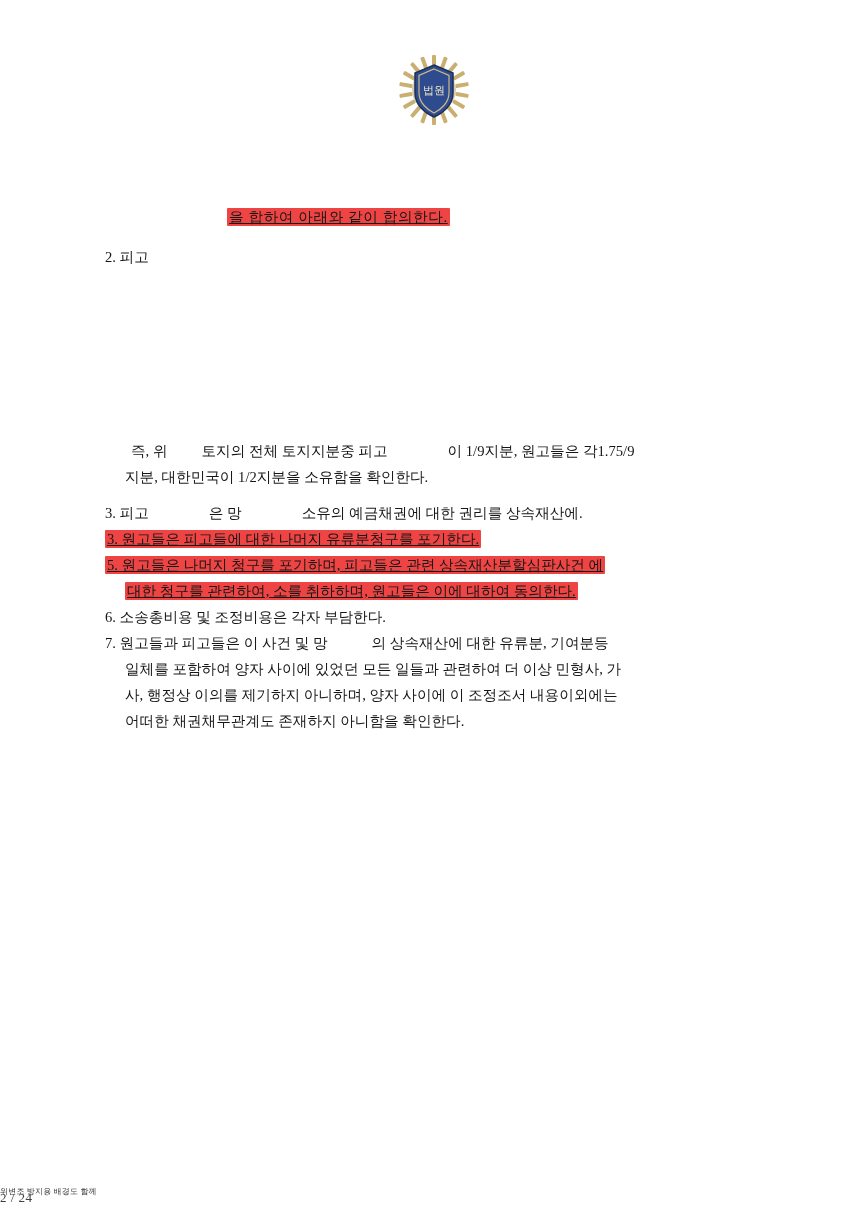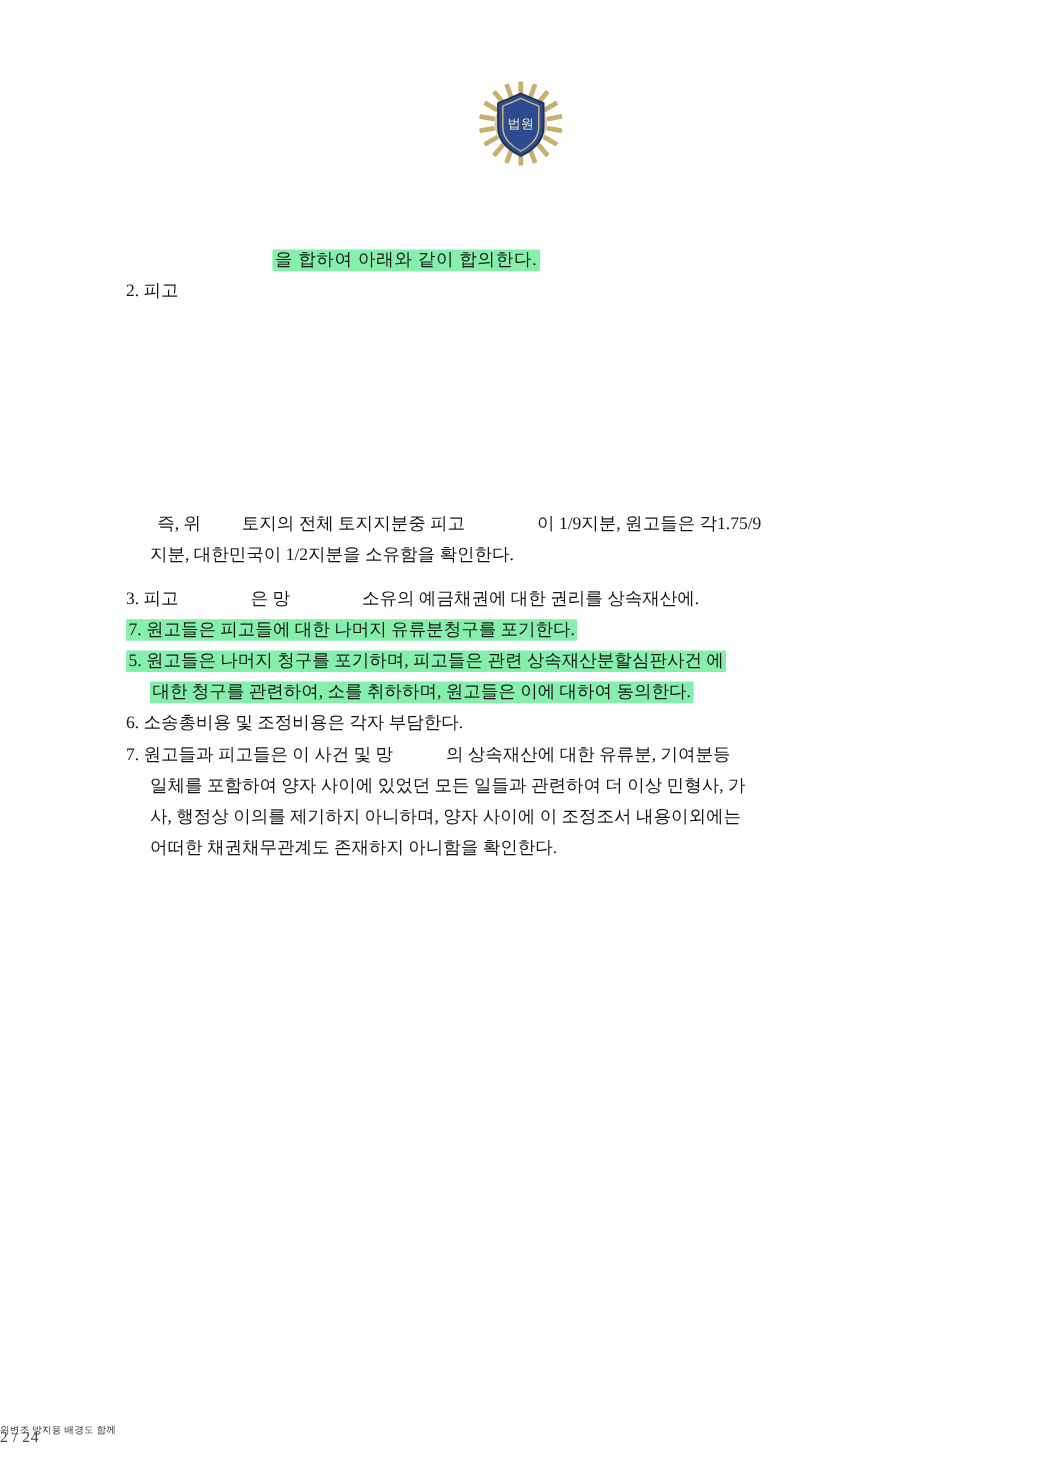--- a/index.html
+++ b/index.html
@@ -19,21 +19,21 @@
   .page {
     position: absolute;
     inset: 0;
     background: #ffffff;
     padding: 0;
   }
 
   
   .emblem-wrap {
     position: absolute;
-    top: 66px;
+    top: 53px;
     left: 0;
     width: 100%;
     display: flex;
     justify-content: center;
   }
   .emblem {
     position: relative;
     width: 74px;
     height: 74px;
   }
@@ -49,36 +49,37 @@
     line-height: 1.78;
     color: #161616;
   }
 
   .line {
     margin: 0 0 0 0;
     white-space: nowrap;
   }
 
   .hl {
-    background: #86efac;
+    background: #ef4444;
     padding: 1px 2px;
     border-radius: 1px;
+    text-decoration: underline;
   }
 
   .indent-1 { padding-left: 20px; }
   .indent-2 { padding-left: 122px; }
 
   .sp-lg { letter-spacing: 0.6px; }
   .gap-name { display: inline-block; width: 60px; }
   .gap-name-sm { display: inline-block; width: 44px; }
   .gap-name-xs { display: inline-block; width: 34px; }
   .gap-tab { display: inline-block; width: 26px; }
 
   .blk-1 { margin-top: 0px; }
-  .blk-2 { margin-top: 0; }
+  .blk-2 { margin-top: 14px; }
   .blk-gapbig { margin-top: 168px; }
   .blk-gap-sm { margin-top: 10px; }
 
   
   .footer {
     position: absolute;
     left: 0;
     bottom: 22px;
     width: 100%;
   }
@@ -153,21 +154,21 @@
 
     <p class="line indent-1">
       <span>지분, 대한민국이 1/2지분을 소유함을 확인한다.</span>
     </p>
 
     <p class="line blk-gap-sm">
       <span>3. 피고</span><span class="gap-name"></span><span>은 망</span><span class="gap-name"></span><span>소유의 예금채권에 대한 권리를 상속재산에.</span>
     </p>
 
     <p class="line">
-      <span class="hl">7. 원고들은 피고들에 대한 나머지 유류분청구를 포기한다.</span>
+      <span class="hl">3. 원고들은 피고들에 대한 나머지 유류분청구를 포기한다.</span>
     </p>
 
     <p class="line">
       <span class="hl">5. 원고들은 나머지 청구를 포기하며, 피고들은 관련 상속재산분할심판사건   에</span>
     </p>
     <p class="line indent-1">
       <span class="hl">대한 청구를 관련하여, 소를 취하하며, 원고들은 이에 대하여 동의한다.</span>
     </p>
 
     <p class="line">

